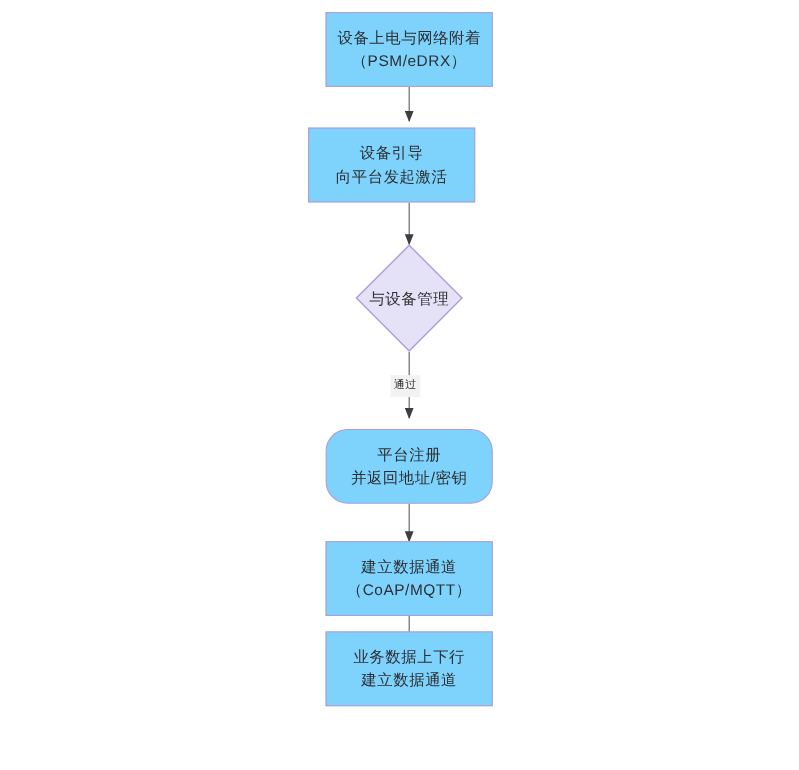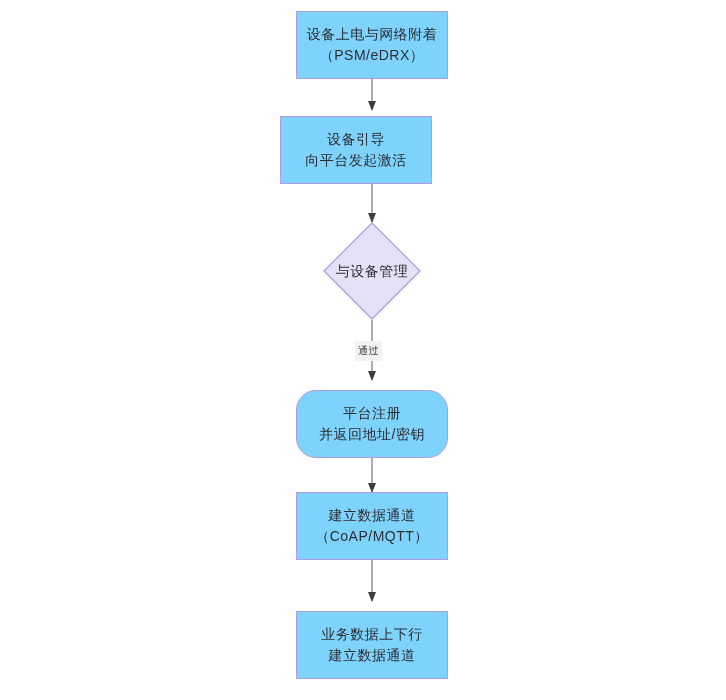--- a/index.html
+++ b/index.html
@@ -136,18 +136,18 @@
   <div class="node node-rect" style="left:296px; top:390px;border-radius:20px;">
     <span class="node-line">平台注册</span>
     <span class="node-line">并返回地址/密钥</span>
   </div>
 
   <div class="node node-rect" style="left:296px; top:492px;">
     <span class="node-line">建立数据通道</span>
     <span class="node-line">（CoAP/MQTT）</span>
   </div>
 
-  <div class="node node-rect" style="left:296px; top:611px;">
+  <div class="node node-rect" style="left:296px; top:574px;">
     <span class="node-line">业务数据上下行</span>
     <span class="node-line">建立数据通道</span>
   </div>
 
 </div>
 
 </body></html>

